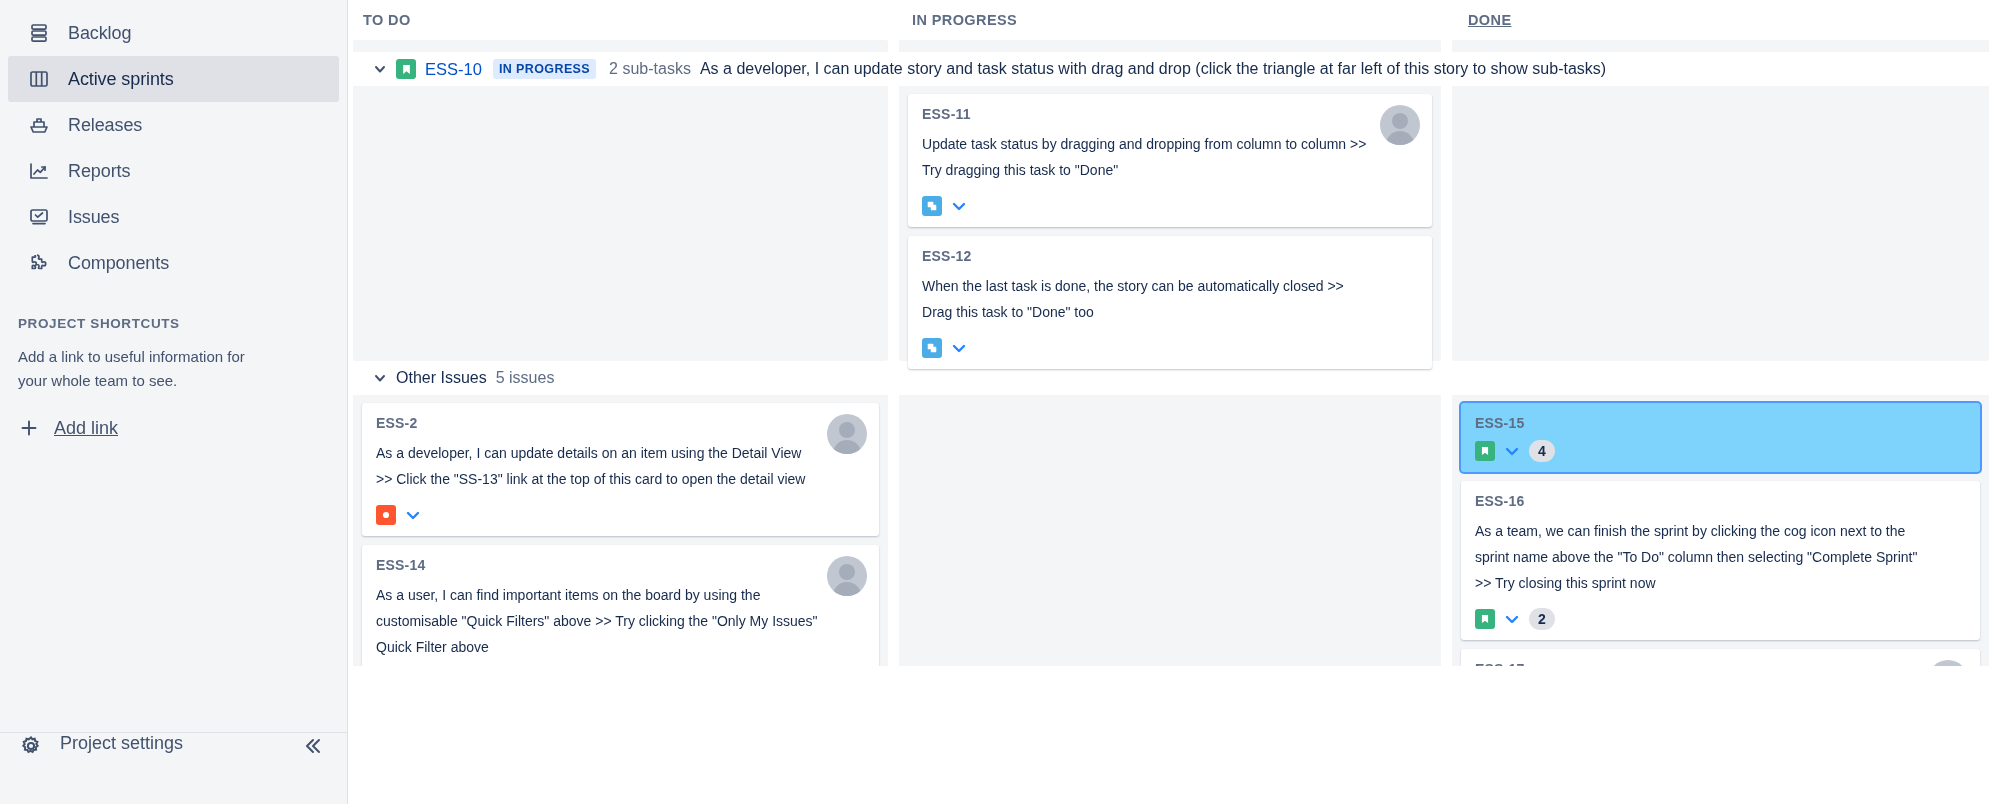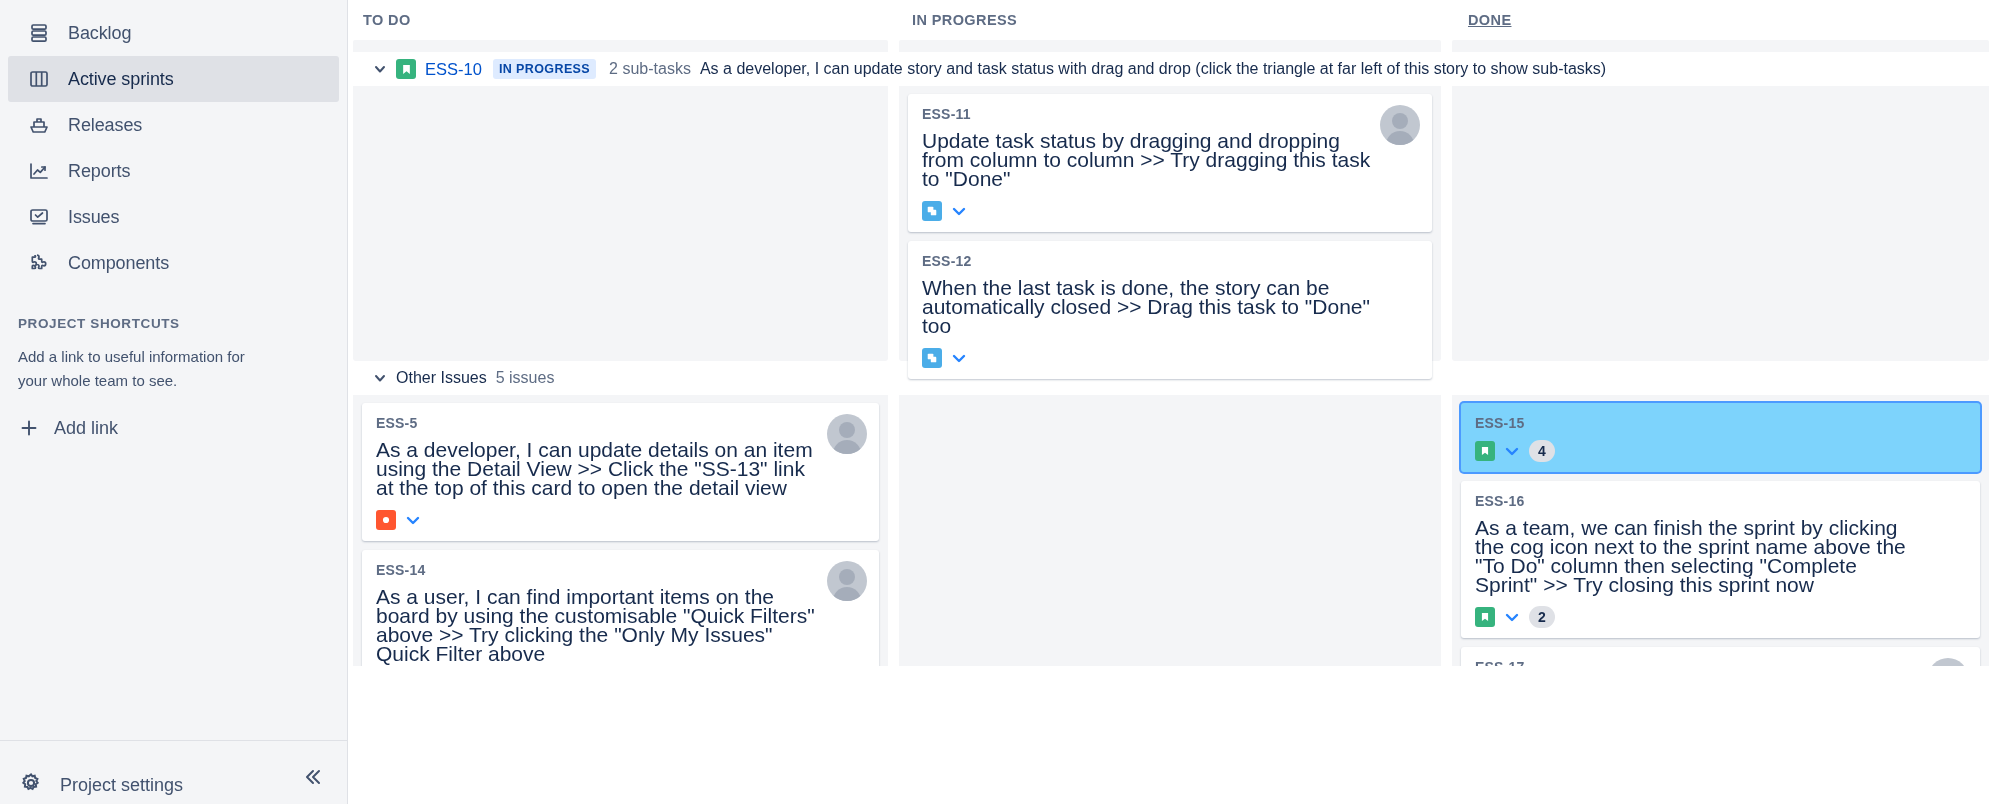--- a/index.html
+++ b/index.html
@@ -52,26 +52,26 @@
   }
   .add-link {
     display: flex; align-items: center;
     margin: 22px 0 0 16px; cursor: pointer;
   }
   .add-link .plus {
     width: 26px; height: 26px; margin-right: 12px;
     display: flex; align-items: center; justify-content: center;
     color: #42526e;
   }
-  .add-link .al-label { font-size: 18px; color: #42526e; }
+  .add-link .al-label { font-size: 18px; color: #42526e; text-decoration: underline; }
 
   .sidebar-footer {
-    position: absolute; left: 0; bottom: 8px;
+    position: absolute; left: 0; bottom: 16px;
     width: 100%; height: 56px;
-    display: flex; align-items: flex-end;
+    display: flex; align-items: flex-start;
     padding: 0 18px;
     border-top: 1px solid #dfe1e6;
   }
   .sidebar-footer .sf-ico { width: 26px; height: 26px; margin-right: 16px;
     display:flex;align-items:center;justify-content:center; }
   .sidebar-footer .sf-label { font-size: 18px; color: #42526e; flex: 1; }
   .collapse-btn { color: #42526e; font-size: 22px; cursor: pointer; padding-right: 4px;}
 
   
   .board {
@@ -146,21 +146,21 @@
     padding: 12px 14px 10px 14px;
     margin-bottom: 9px;
     position: relative;
   }
   .card.selected { background: #7dd3fc; box-shadow: 0 0 0 2px #4c9aff; }
   .card-key {
     font-size: 14px; font-weight: bold; color: #5e6c84;
     letter-spacing: 0.2px; margin-bottom: 9px; cursor: pointer;
   }
   .card-summary {
-    font-size: 21px; line-height: 19px; color: #172b4d;
+    font-size: 14px; line-height: 26px; color: #172b4d;
     margin-bottom: 12px; padding-right: 46px;
   }
   .card-footer { display: flex; align-items: center; gap: 8px; height: 22px; }
   .type-ico {
     width: 20px; height: 20px; border-radius: 3px;
     display: flex; align-items: center; justify-content: center;
     flex: 0 0 20px;
   }
   .type-ico.story { background: #36b37e; }
   .type-ico.subtask { background: #4bade8; }
@@ -386,21 +386,21 @@
 
       <div class="lane-body">
 
         <div class="lane-col w1">
 
           <div class="card">
             <div class="avatar">
               <span class="head"></span>
               <span class="body"></span>
             </div>
-            <div class="card-key">ESS-5</div>
+            <div class="card-key">ESS-2</div>
             <div class="card-summary">As a developer, I can update details on an item using the Detail View &gt;&gt; Click the "SS-13" link at the top of this card to open the detail view</div>
             <div class="card-footer">
               <span class="type-ico bug">
                 <svg width="12" height="12" viewBox="0 0 14 14" fill="#ffffff">
                   <circle cx="7" cy="7" r="3.6"></circle>
                 </svg>
               </span>
               <span class="prio-ico">
                 <svg width="18" height="18" viewBox="0 0 18 18" fill="none" stroke="#2684ff" stroke-width="2.4" stroke-linecap="round" stroke-linejoin="round">
                   <polyline points="4,7 9,12 14,7"></polyline>

